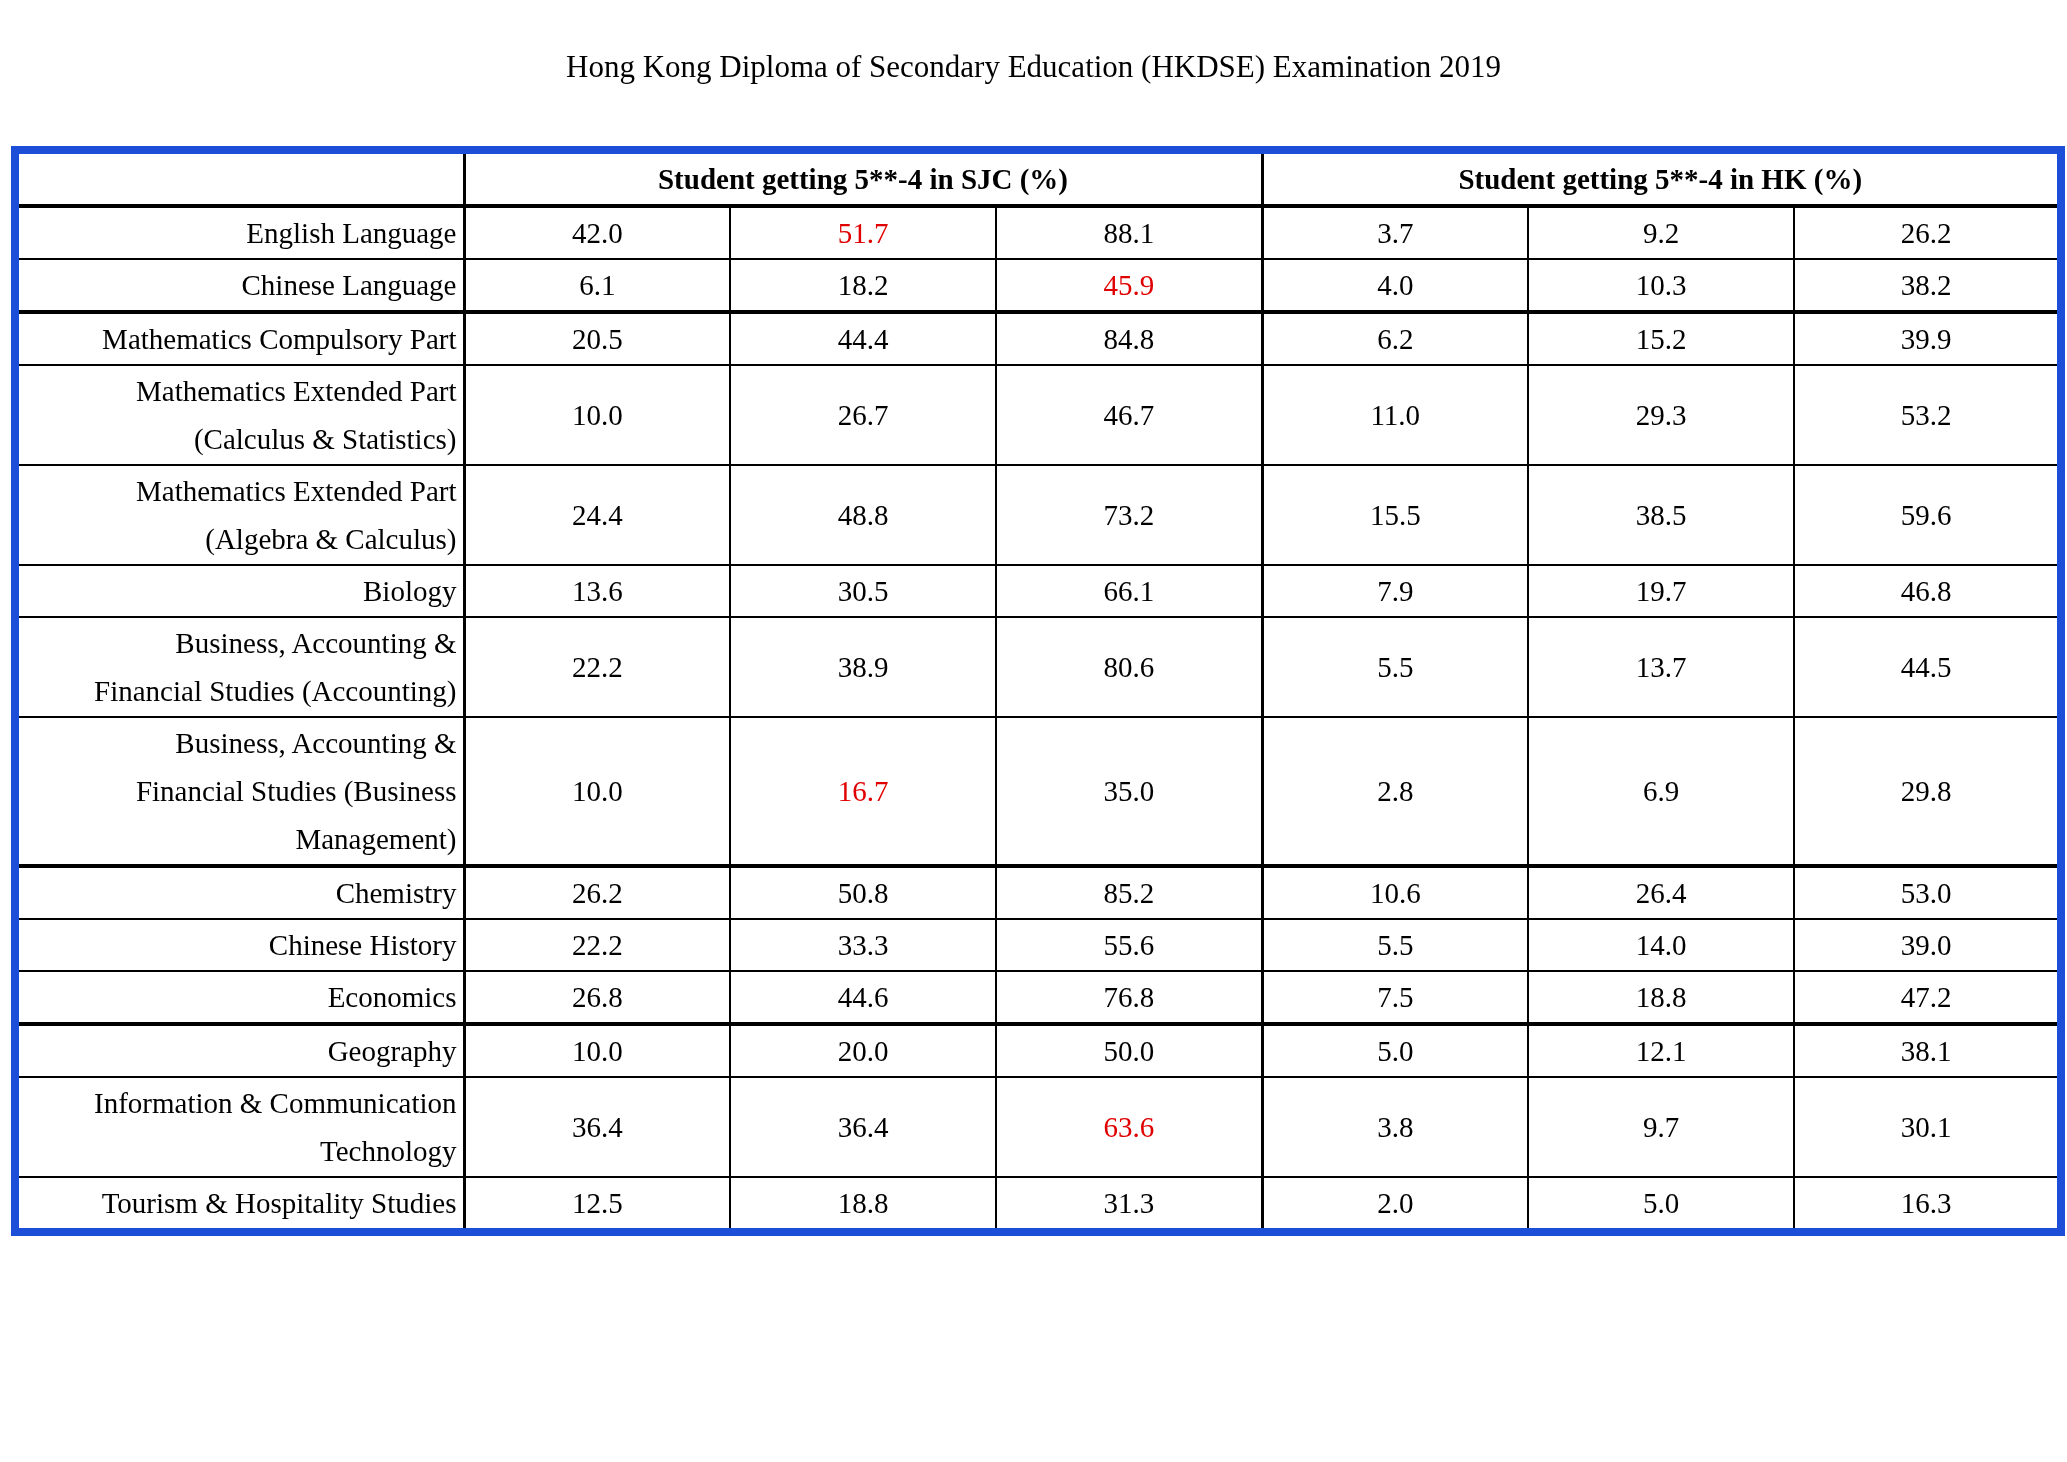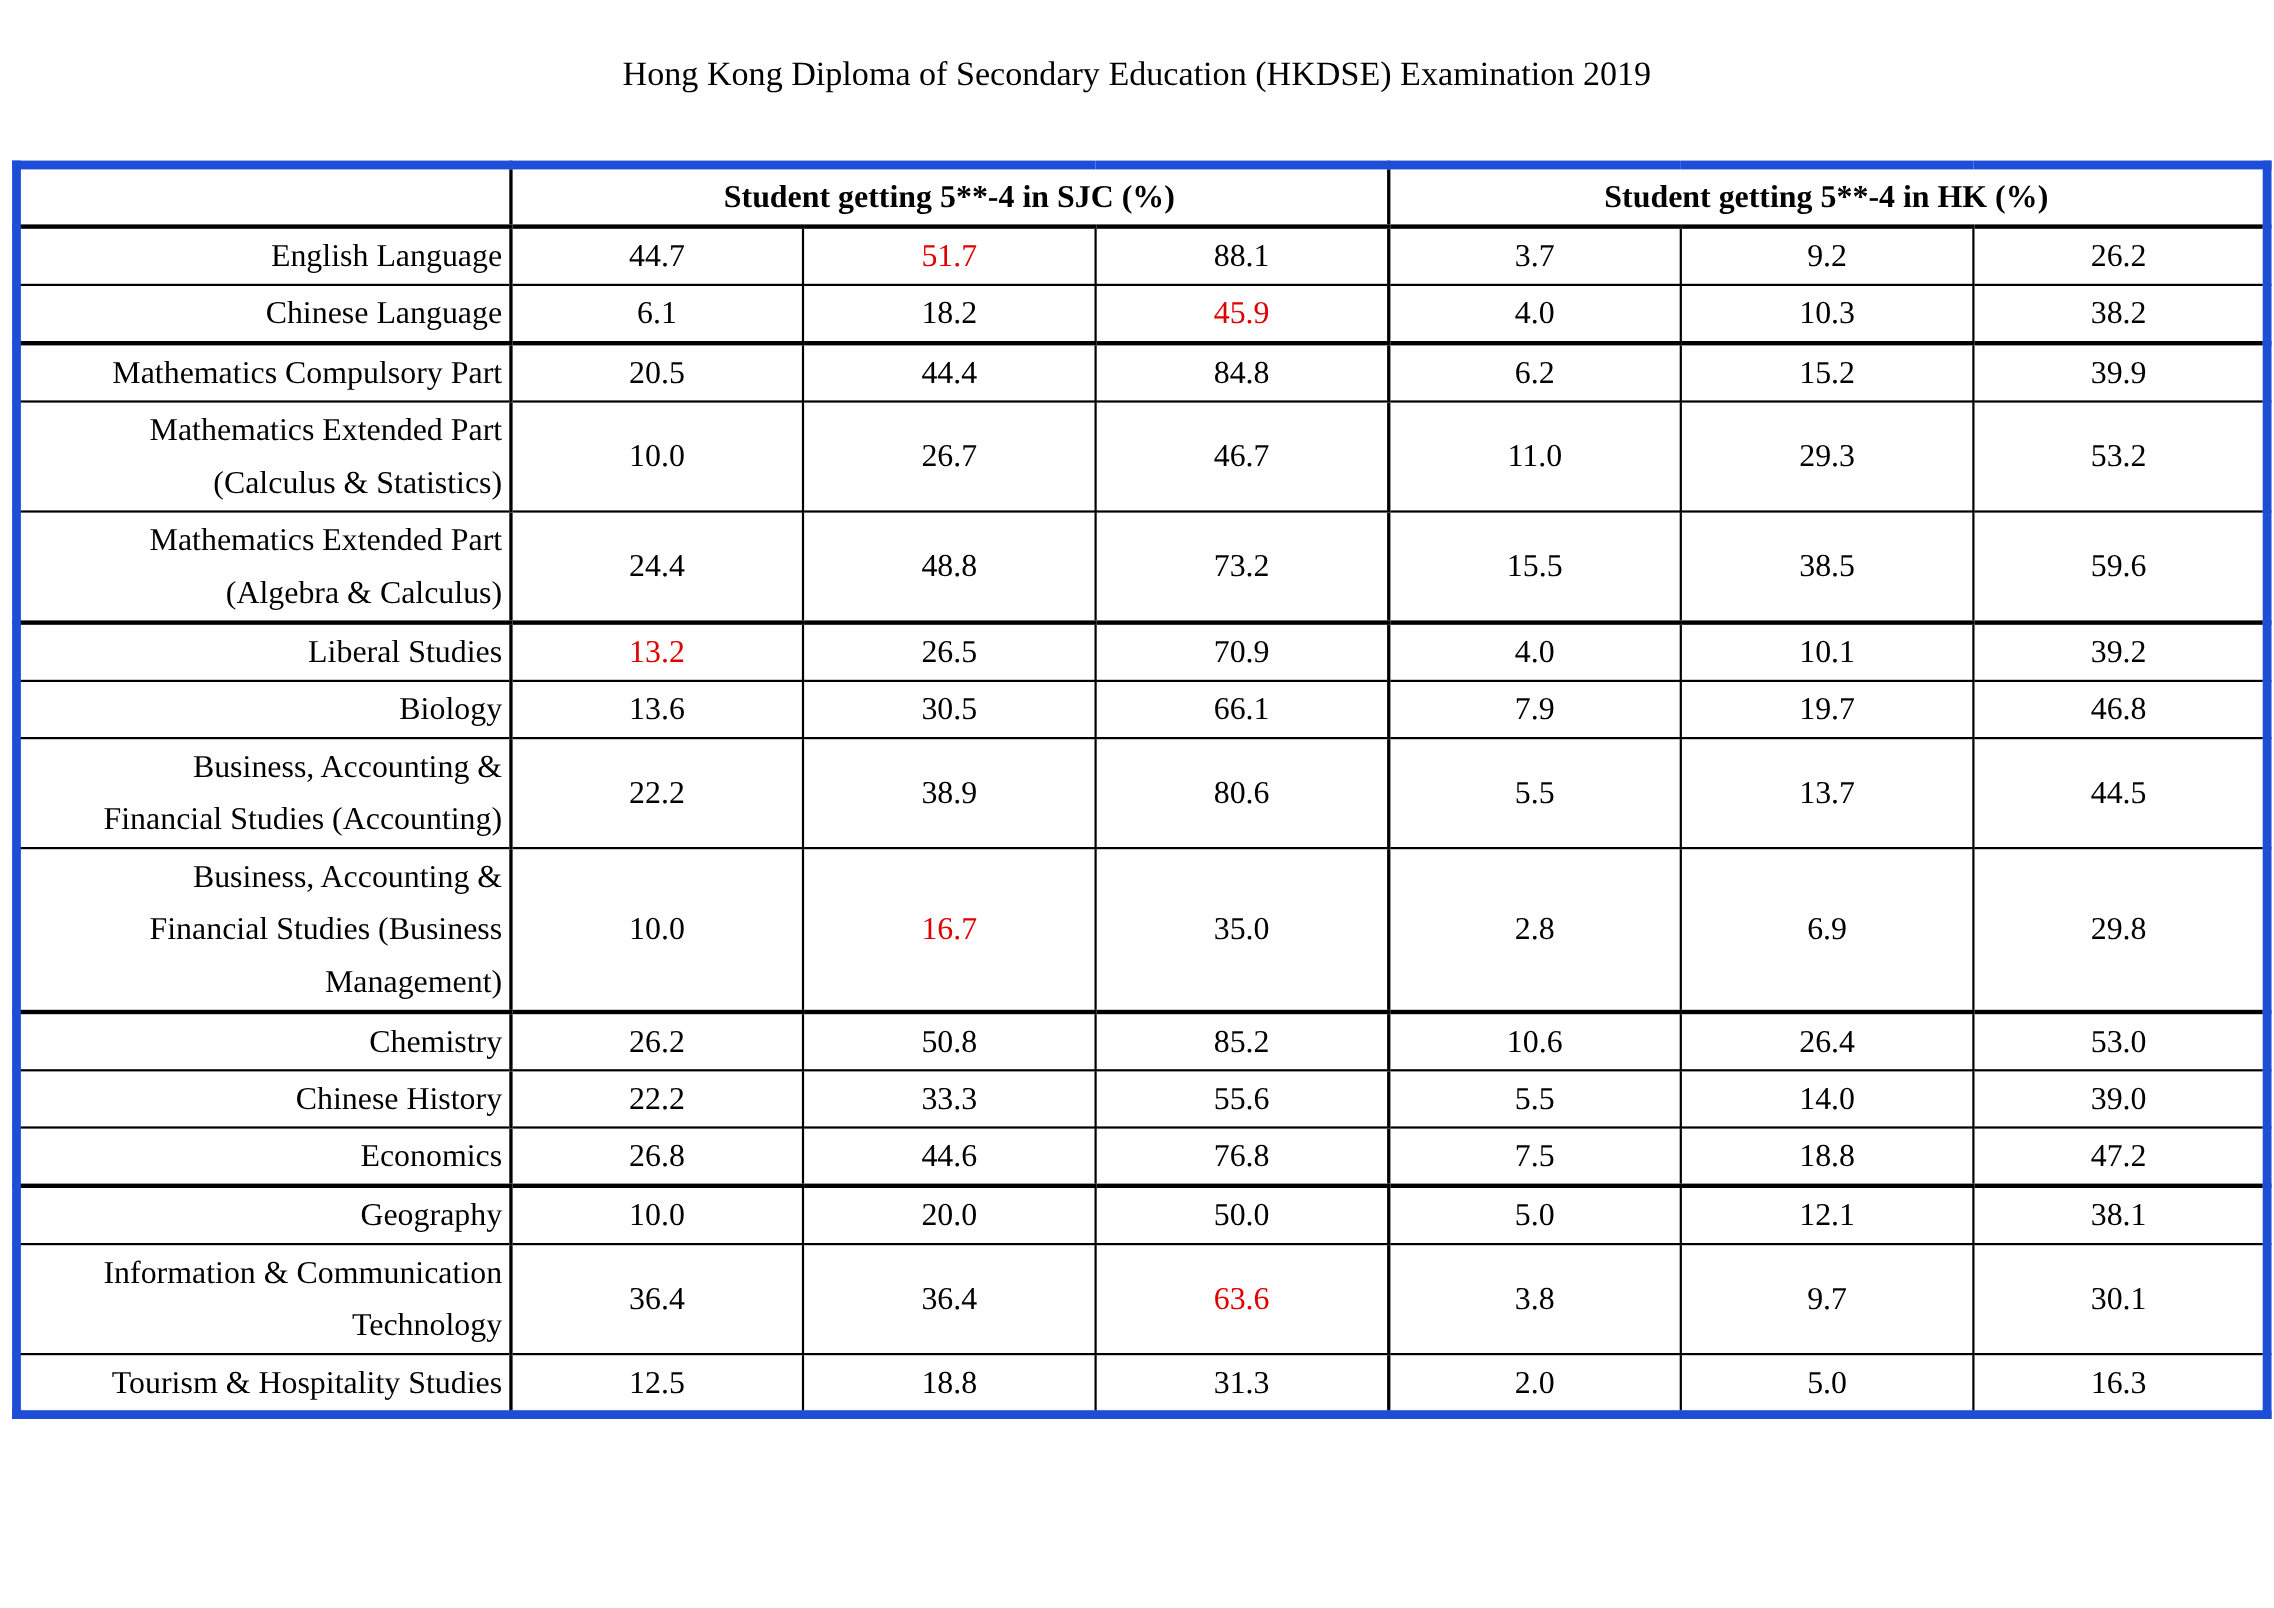--- a/index.html
+++ b/index.html
@@ -33,21 +33,21 @@
   </colgroup>
   <tbody>
   <tr class="hrow">
     <td class="subj"></td>
     <td class="ghead gl" colspan="3">Student getting 5**-4 in SJC (%)</td>
     <td class="ghead gl" colspan="3">Student getting 5**-4 in HK (%)</td>
   </tr>
 
   <tr class="tt">
     <td class="subj">English Language</td>
-    <td class="gl">44.7</td>
+    <td class="gl">42.0</td>
     <td class="red">51.7</td>
     <td>88.1</td>
     <td class="gl">3.7</td>
     <td>9.2</td>
     <td>26.2</td>
   </tr>
   <tr>
     <td class="subj">Chinese Language</td>
     <td class="gl">6.1</td>
     <td>18.2</td>
@@ -77,29 +77,20 @@
   </tr>
   <tr>
     <td class="subj">Mathematics Extended Part
 (Algebra &amp; Calculus)</td>
     <td class="gl">24.4</td>
     <td>48.8</td>
     <td>73.2</td>
     <td class="gl">15.5</td>
     <td>38.5</td>
     <td>59.6</td>
-  </tr>
-  <tr class="tt">
-    <td class="subj">Liberal Studies</td>
-    <td class="red gl">13.2</td>
-    <td>26.5</td>
-    <td>70.9</td>
-    <td class="gl">4.0</td>
-    <td>10.1</td>
-    <td>39.2</td>
   </tr>
   <tr>
     <td class="subj">Biology</td>
     <td class="gl">13.6</td>
     <td>30.5</td>
     <td>66.1</td>
     <td class="gl">7.9</td>
     <td>19.7</td>
     <td>46.8</td>
   </tr>

